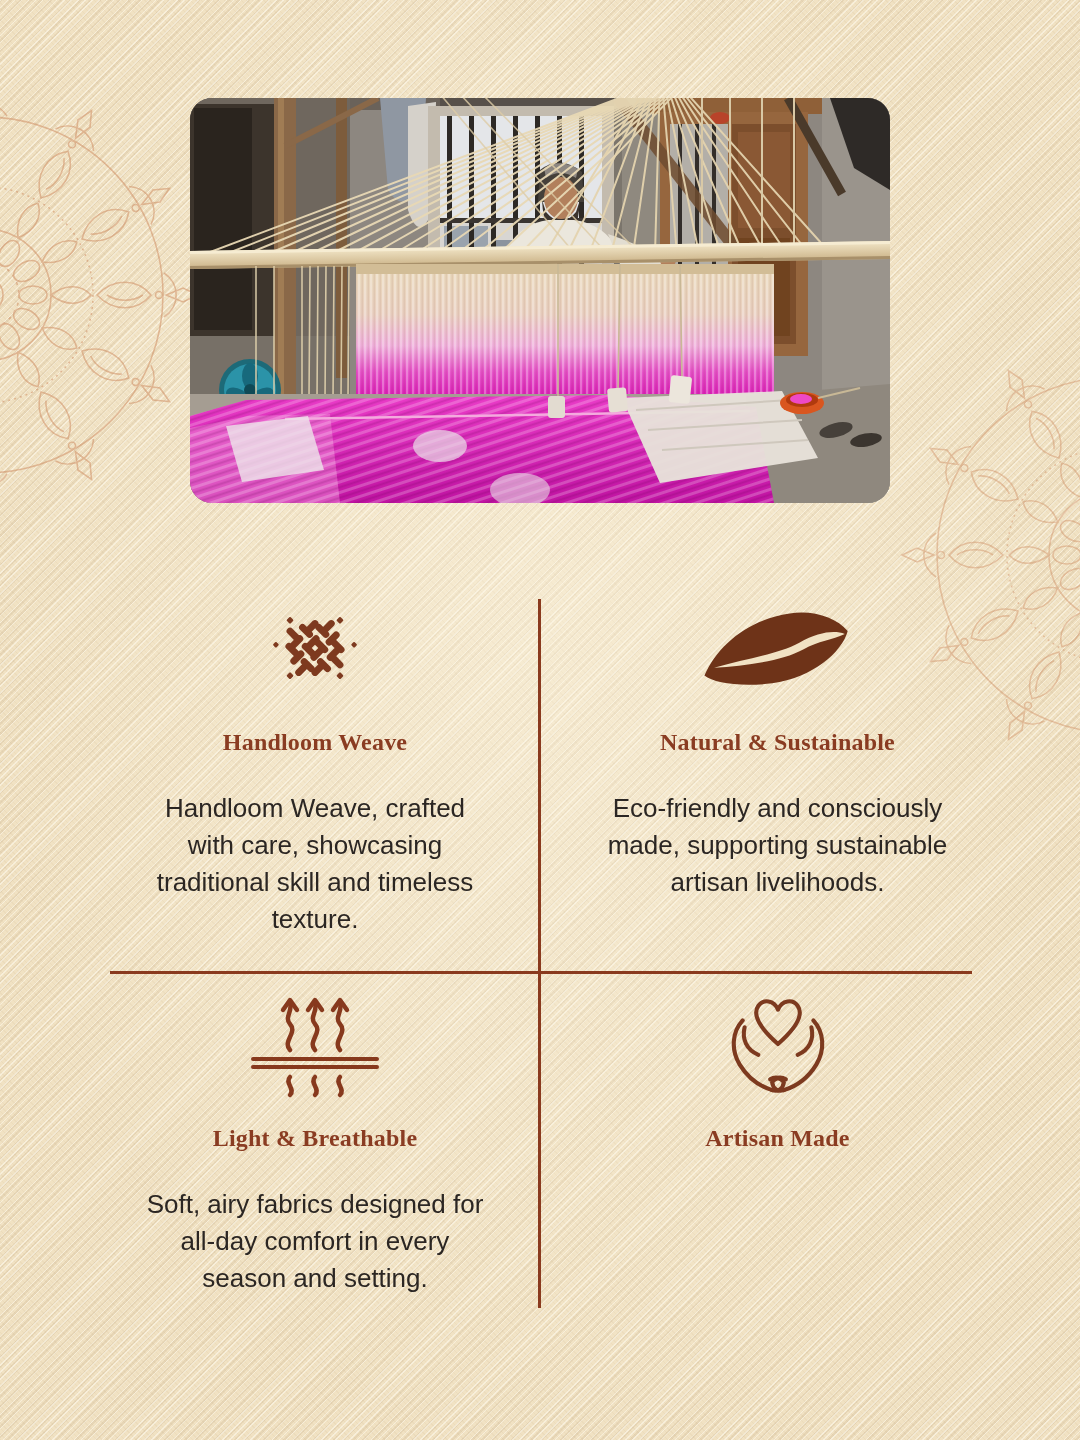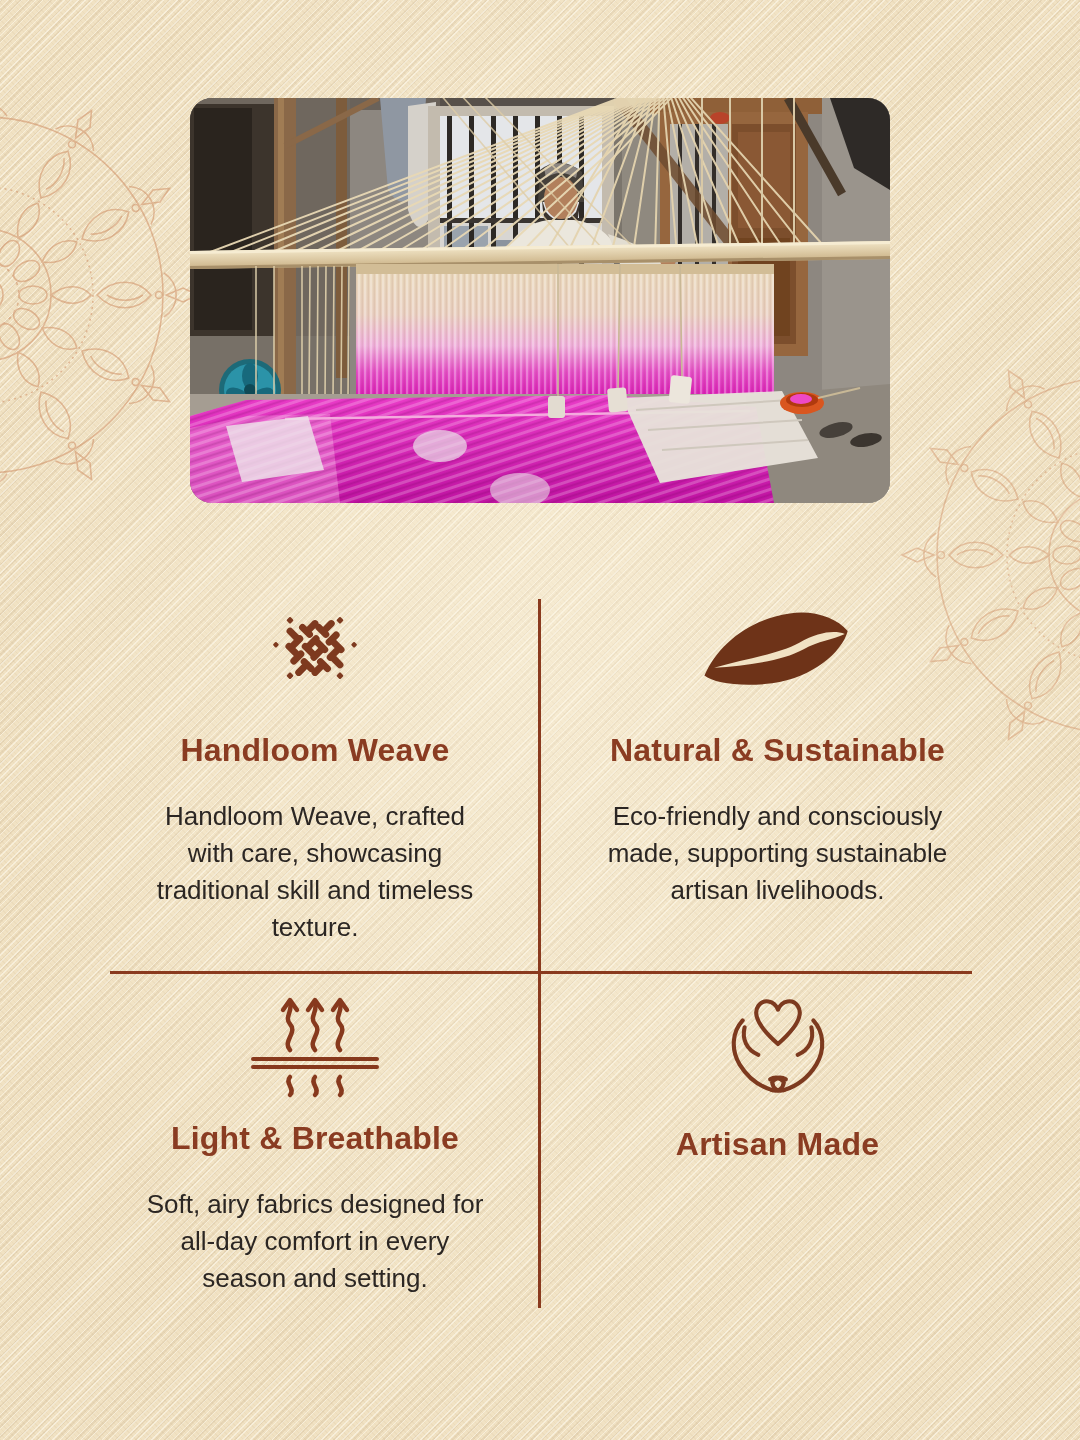--- a/index.html
+++ b/index.html
@@ -21,26 +21,26 @@
     border-radius:22px;overflow:hidden;background:#8d8780;
   }
   .hero svg{display:block;}
   .divider{position:absolute;background:#8a3a1e;}
   .divider-v{left:538px;top:599px;width:3px;height:709px;}
   .divider-h{left:110px;top:971px;width:862px;height:3px;}
   .cell{position:absolute;display:flex;flex-direction:column;align-items:center;text-align:center;}
   .cell-tl{left:100px;top:598px;width:430px;}
   .cell-tr{left:550px;top:598px;width:455px;}
   .cell-bl{left:100px;top:988px;width:430px;}
-  .cell-br{left:550px;top:988px;width:455px;gap:6px;}
+  .cell-br{left:550px;top:988px;width:455px;}
   .icon-box{height:100px;display:flex;align-items:center;justify-content:center;}
   .cell-bl .icon-box,.cell-br .icon-box{height:112px;}
   .feature-title{
-    margin:34px 0 0;font-size:32px;line-height:36px;font-weight:700;
-    color:#8a3c22;letter-spacing:.2px;
+    margin:26px 0 0;font-size:24px;line-height:36px;font-weight:700;
+    color:#8a3c22;letter-spacing:.2px;font-family:Liberation Serif, serif;
   }
   .cell-bl .feature-title,.cell-br .feature-title{margin-top:20px;}
   .feature-desc{
     margin:30px 0 0;font-size:26px;line-height:37px;color:#2b2623;
     white-space:pre-line;
   }
 </style>
 </head>
 <body>
 

